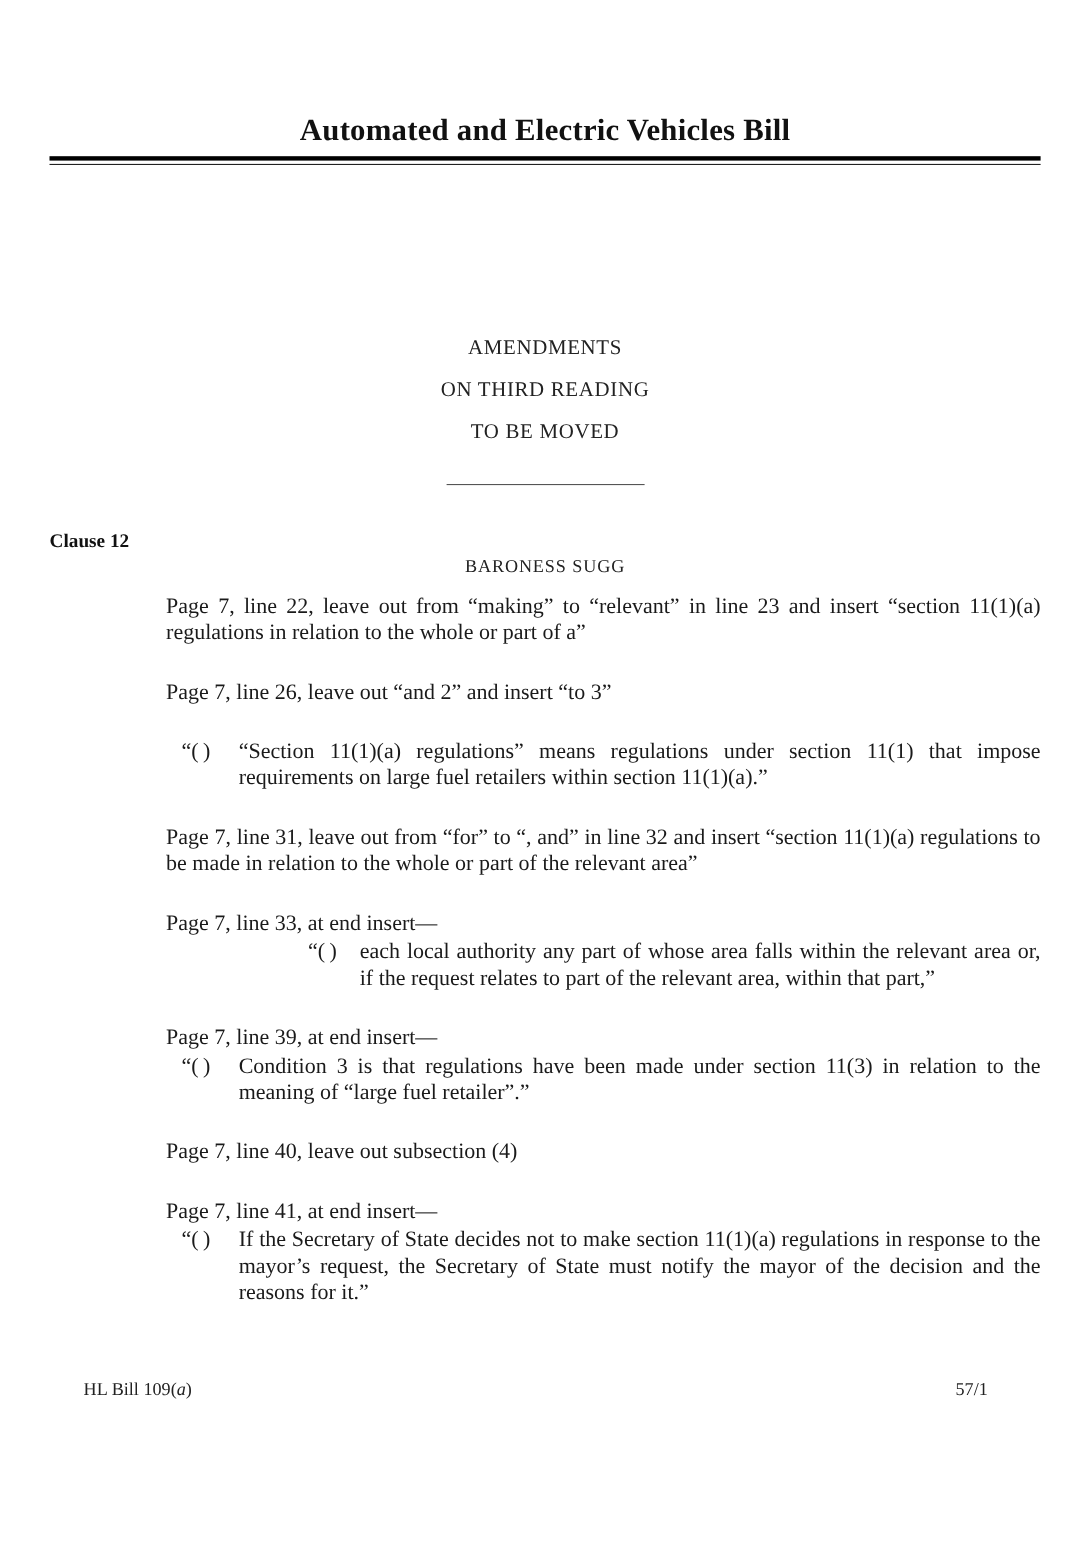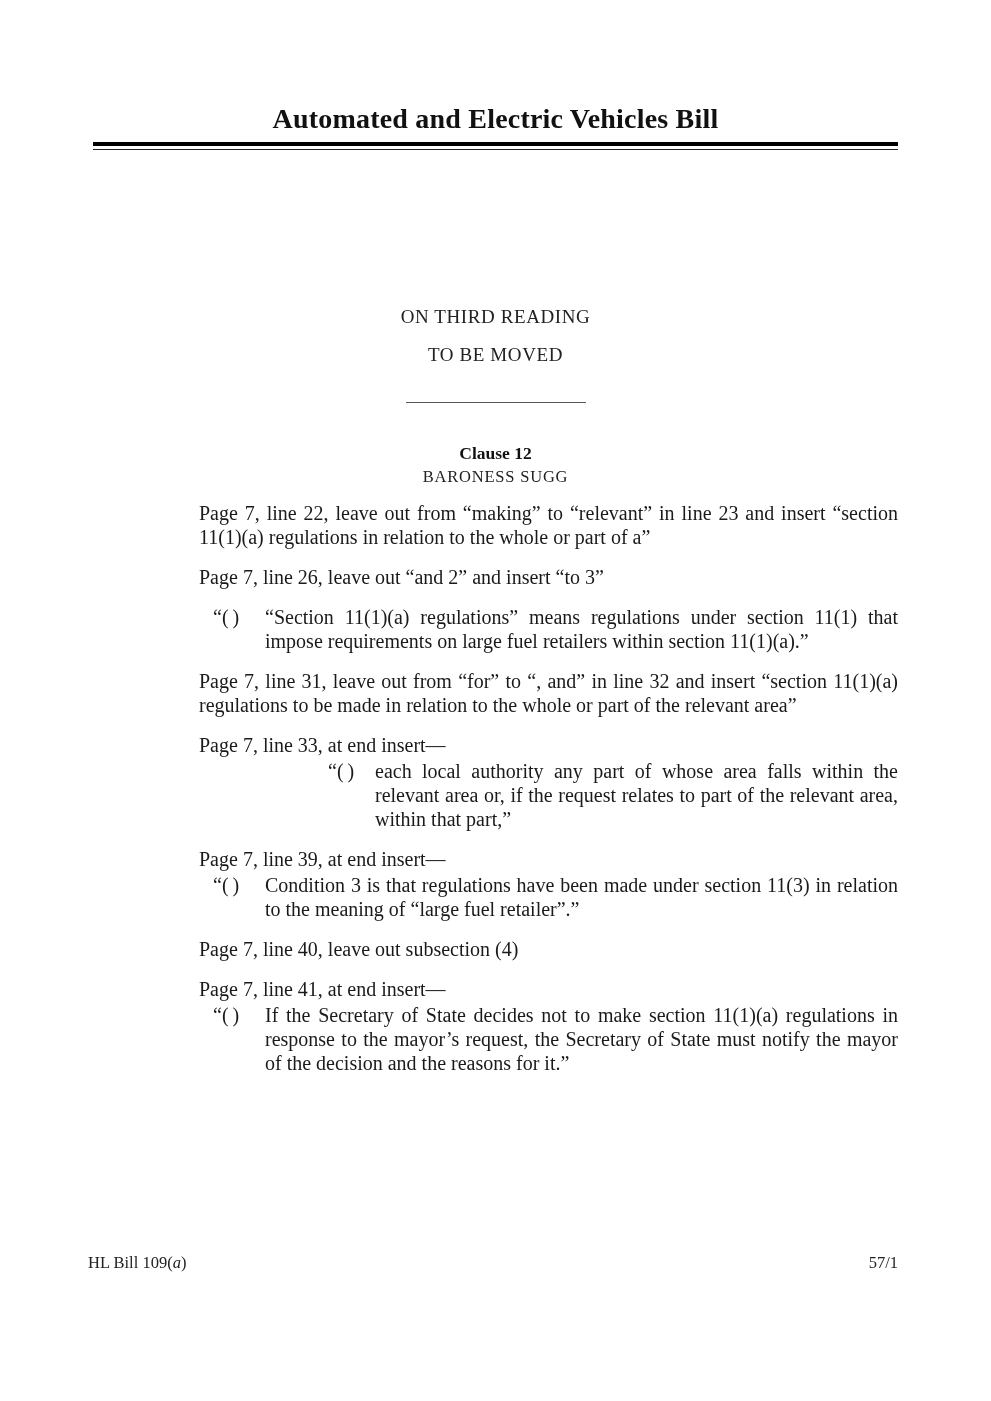--- a/index.html
+++ b/index.html
@@ -9,21 +9,21 @@
   }
   .page {
     position: relative;
     width: 991px;
     height: 1401px;
     margin: 0 auto;
     background: #ffffff;
     font-family: "Liberation Serif", "DejaVu Serif", serif;
     color: #1a1a1a;
     box-sizing: border-box;
-    padding: 0 93px;
+    padding: 0 45px;
     overflow: hidden;
   }
   .doc-title {
     margin-top: 102px;
     text-align: center;
     font-size: 28px;
     line-height: 34px;
     font-weight: bold;
     letter-spacing: 0.2px;
     color: #111;
@@ -46,21 +46,21 @@
   }
   .short-rule {
     width: 180px;
     margin: 28px auto 0 auto;
     border: 0;
     border-top: 1.5px solid #555;
     height: 0;
   }
   .clause-heading {
     margin-top: 40px;
-    text-align: center;
+    text-align: left;
     font-size: 17.5px;
     line-height: 20px;
     font-weight: bold;
     color: #111;
   }
   .mover-name {
     margin-top: 4px;
     text-align: center;
     font-size: 16.5px;
     line-height: 20px;
@@ -71,21 +71,21 @@
     margin-top: 14px;
   }
   .amendment {
     margin-left: 106px;
     font-size: 20px;
     line-height: 24px;
     text-align: justify;
     color: #1a1a1a;
   }
   .amendment + .amendment {
-    margin-top: 16px;
+    margin-top: 30px;
   }
   .amendment p {
     margin: 0;
   }
   .sub {
     position: relative;
     margin-top: 2px;
     text-align: justify;
   }
   .sub .marker {
@@ -101,41 +101,42 @@
   }
   .sub2 {
     padding-left: 176px;
   }
   .sub2 .marker {
     left: 129px;
   }
   .footer {
     position: absolute;
     top: 1252px;
-    left: 88px;
+    left: 76px;
     right: 93px;
     display: flex;
     justify-content: space-between;
     font-size: 16.5px;
     line-height: 22px;
     color: #222;
   }
   .footer .italic {
     font-style: italic;
   }
 </style>
 </head>
 <body>
 
 <div class="page">
 
   <div class="doc-title">Automated and Electric Vehicles Bill</div>
   <div class="title-rule"></div>
 
   <div class="ceremonial">
+    <div class="ceremonial-line">AMENDMENTS</div>
     <div class="ceremonial-line">ON THIRD READING</div>
     <div class="ceremonial-line">TO BE MOVED</div>
   </div>
 
   <div class="short-rule"></div>
 
   <div class="clause-heading">Clause 12</div>
   <div class="mover-name">BARONESS SUGG</div>
 
   <div class="amendments">

